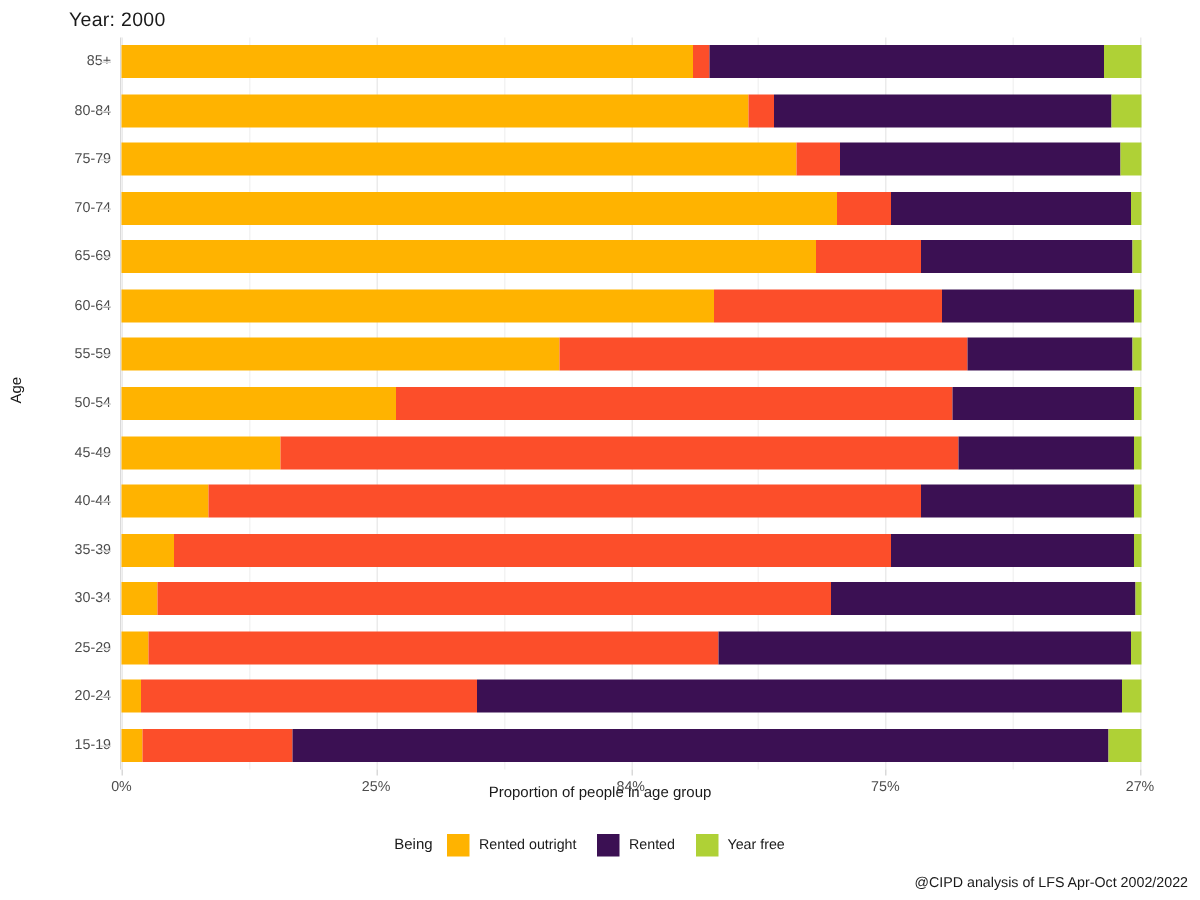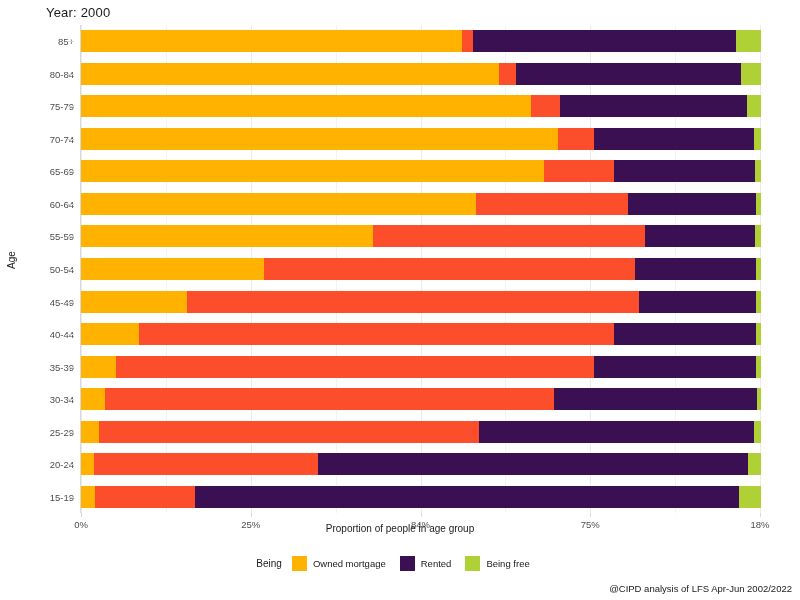--- a/index.html
+++ b/index.html
@@ -315,35 +315,35 @@
   <div id="xaxis">
       <div class="xtick-mark" style="left: 0px;"></div>
       <div class="xtick-label" style="left: 0px;">0%</div>
       <div class="xtick-mark" style="left: 169.75px;"></div>
       <div class="xtick-label" style="left: 169.75px;">25%</div>
       <div class="xtick-mark" style="left: 339.5px;"></div>
       <div class="xtick-label" style="left: 339.5px;">84%</div>
       <div class="xtick-mark" style="left: 509.25px;"></div>
       <div class="xtick-label" style="left: 509.25px;">75%</div>
       <div class="xtick-mark" style="left: 679px;"></div>
-      <div class="xtick-label" style="left: 679px;">18%</div>
+      <div class="xtick-label" style="left: 679px;">27%</div>
     </div>
   <div class="xlabel-title">Proportion of people in age group</div>
 
   <div id="legend">
     <span class="legend-title">Being</span>
   <div class="legend-item">
         <span class="legend-swatch" style="background: rgb(255, 179, 0);"></span>
-        <span>Owned mortgage</span>
+        <span>Rented outright</span>
       </div>
       <div class="legend-item">
         <span class="legend-swatch" style="background: rgb(59, 16, 83);"></span>
         <span>Rented</span>
       </div>
       <div class="legend-item">
         <span class="legend-swatch" style="background: rgb(175, 209, 54);"></span>
-        <span>Being free</span>
+        <span>Year free</span>
       </div>
     </div>
 
-  <div class="caption">@CIPD analysis of LFS Apr-Jun 2002/2022</div>
+  <div class="caption">@CIPD analysis of LFS Apr-Oct 2002/2022</div>
 
 </div>
 
 </body></html>

